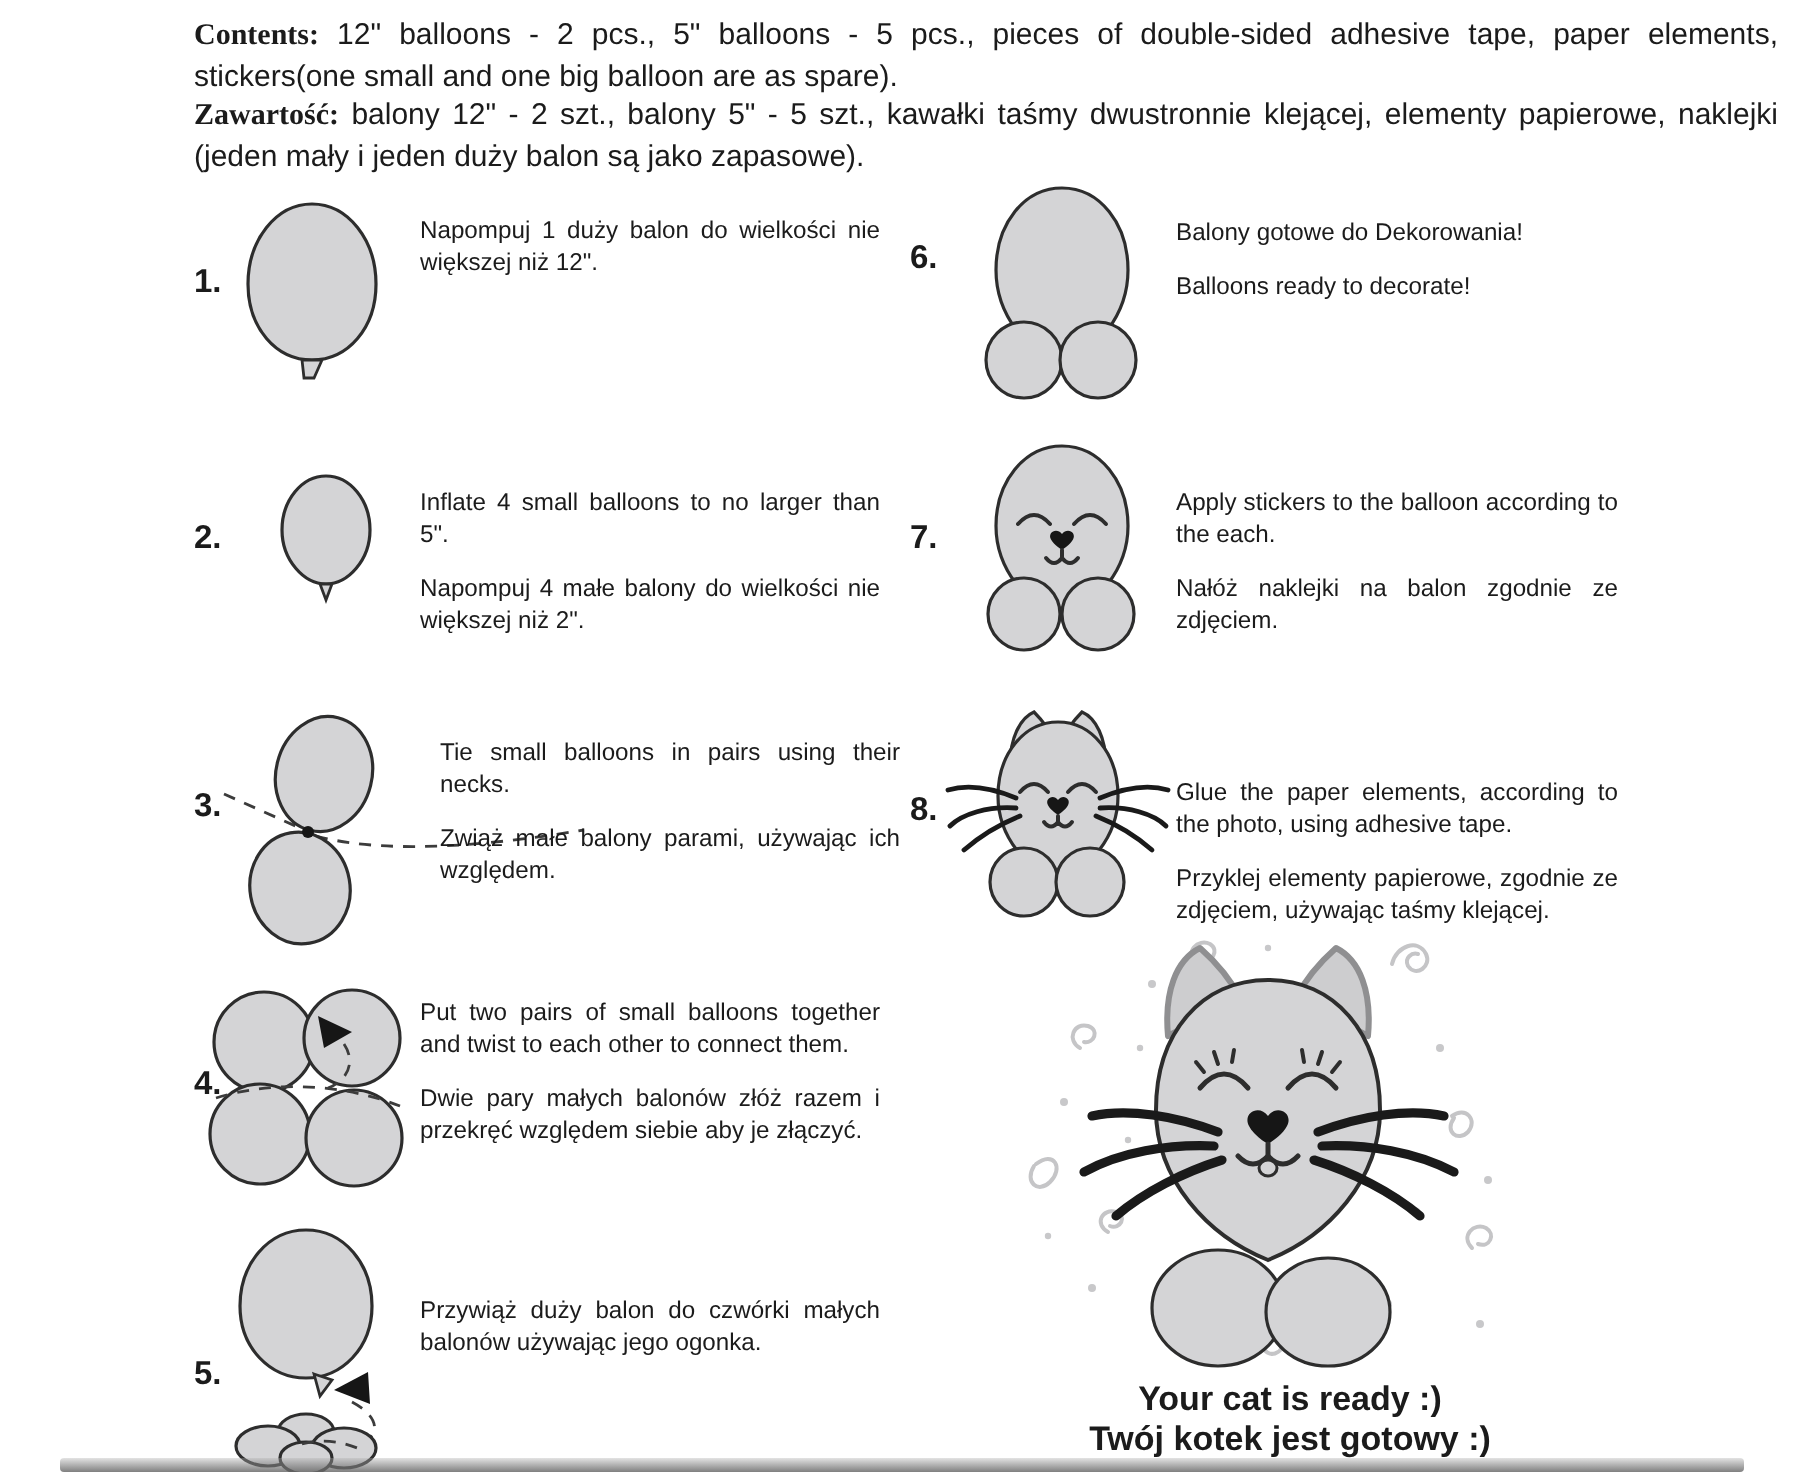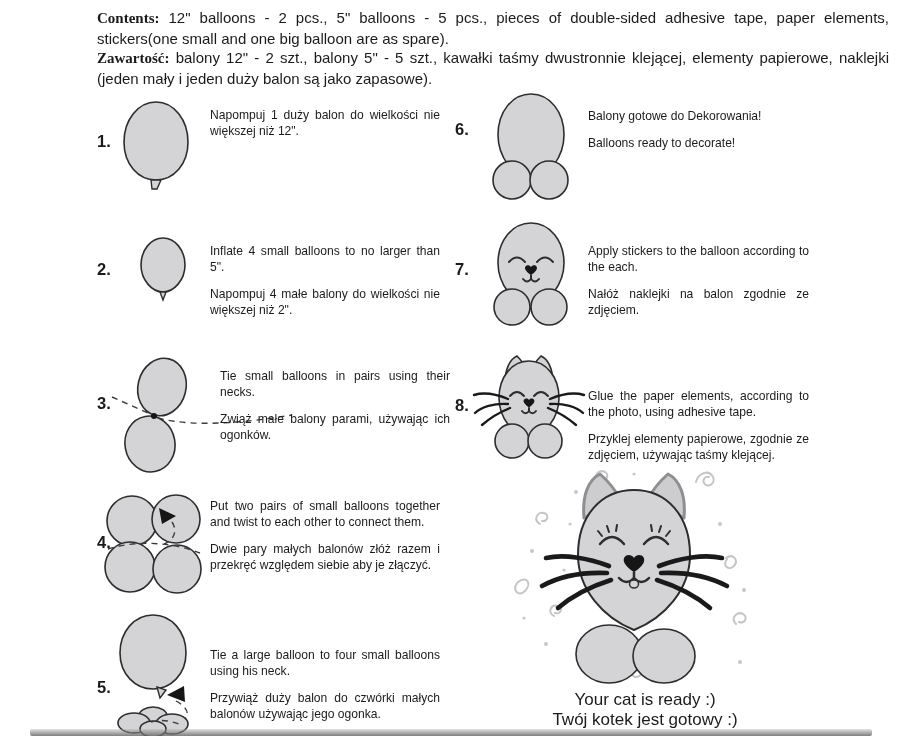--- a/index.html
+++ b/index.html
@@ -32,21 +32,21 @@
   #s1-num{left:97px;top:132px;} #s1-art{left:116px;top:100px;} #s1-txt{left:210px;top:107px;width:230px;}
   #s2-num{left:97px;top:260px;} #s2-art{left:137px;top:236px;} #s2-txt{left:210px;top:243px;width:230px;}
   #s3-num{left:97px;top:394px;} #s3-art{left:100px;top:357px;} #s3-txt{left:210px;top:368px;width:230px;margin-left:10px;}
   #s4-num{left:97px;top:533px;} #s4-art{left:102px;top:492px;} #s4-txt{left:210px;top:498px;width:230px;}
   #s5-num{left:97px;top:678px;} #s5-art{left:106px;top:613px;} #s5-txt{left:210px;top:647px;width:230px;}
   #s6-num{left:455px;top:120px;} #s6-art{left:486px;top:92px;}  #s6-txt{left:588px;top:108px;width:221px;}
   #s7-num{left:455px;top:260px;} #s7-art{left:486px;top:221px;} #s7-txt{left:588px;top:243px;width:221px;}
   #s8-num{left:455px;top:396px;} #s8-art{left:472px;top:355px;} #s8-txt{left:588px;top:388px;width:221px;}
   #final-art{left:512px;top:466px;}
   #final-caption{position:absolute;left:500px;top:690px;width:290px;text-align:center;
-    font-weight:normal;font-size:17px;line-height:19.5px;}
+    font-weight:bold;font-size:17px;line-height:19.5px;}
   #final-caption p{margin:0;}
   .page-edge{position:absolute;left:30px;top:729px;width:842px;height:7px;
     background:linear-gradient(to bottom,rgba(175,175,175,.35),rgba(105,105,105,.85));border-radius:2px;}
 </style>
 </head>
 <body>
 
 <div class="page">
 
   <div class="header">
@@ -76,21 +76,21 @@
   <div class="num" id="s3-num">3.</div>
   <svg class="art" id="s3-art" width="195" height="115" viewBox="0 0 195 115">
     <path class="dash" d="M12,40 L50,57"></path>
     <path class="dash" d="M58,61 C95,71 150,65 192,58"></path>
     <ellipse class="balloon" cx="62" cy="30" rx="24" ry="29" transform="rotate(14 62 30)"></ellipse>
     <ellipse class="balloon" cx="50" cy="87" rx="25" ry="28" transform="rotate(-10 50 87)"></ellipse>
     <circle class="ink" cx="54" cy="59" r="3"></circle>
   </svg>
   <div class="txt" id="s3-txt">
     <p>Tie small balloons in pairs using their necks.</p>
-    <p>Zwiąż małe balony parami, używając ich ogonków.</p>
+    <p>Zwiąż małe balony parami, używając ich względem.</p>
   </div>
 
   <div class="num" id="s4-num">4.</div>
   <svg class="art" id="s4-art" width="105" height="108" viewBox="0 0 105 108">
     <circle class="balloon" cx="30" cy="29" r="25"></circle>
     <circle class="balloon" cx="74" cy="27" r="24"></circle>
     <circle class="balloon" cx="28" cy="75" r="25"></circle>
     <circle class="balloon" cx="75" cy="77" r="24"></circle>
     <path class="dash" d="M6,57 C35,48 70,50 98,61"></path>
     <path class="dash" d="M70,30 C76,39 72,48 62,52"></path>
@@ -107,21 +107,20 @@
     <polygon class="balloon thin" points="51,74 60,77 54,85"></polygon>
     <path class="dash" d="M70,88 C85,96 85,106 70,111"></path>
     <polygon class="ink" points="78,73 61,82 79,89"></polygon>
     <ellipse class="balloon" cx="47" cy="103" rx="14" ry="9"></ellipse>
     <ellipse class="balloon" cx="28" cy="110" rx="16" ry="10"></ellipse>
     <ellipse class="balloon" cx="66" cy="111" rx="16" ry="10"></ellipse>
     <ellipse class="balloon" cx="47" cy="116" rx="13" ry="8"></ellipse>
     <path class="dash" d="M45,109 C56,106 66,108 75,112"></path>
   </svg>
   <div class="txt" id="s5-txt">
-    <p>Tie a large balloon to four small balloons using his neck.</p>
     <p>Przywiąż duży balon do czwórki małych balonów używając jego ogonka.</p>
   </div>
 
   <div class="num" id="s6-num">6.</div>
   <svg class="art" id="s6-art" width="90" height="108" viewBox="0 0 90 108">
     <path class="balloon" d="M45,2 C64,2 78,20 78,43 C78,66 62,84 45,90 C28,84 12,66 12,43 C12,20 26,2 45,2 Z"></path>
     <circle class="balloon" cx="26" cy="88" r="19"></circle>
     <circle class="balloon" cx="63" cy="88" r="19"></circle>
   </svg>
   <div class="txt" id="s6-txt">

